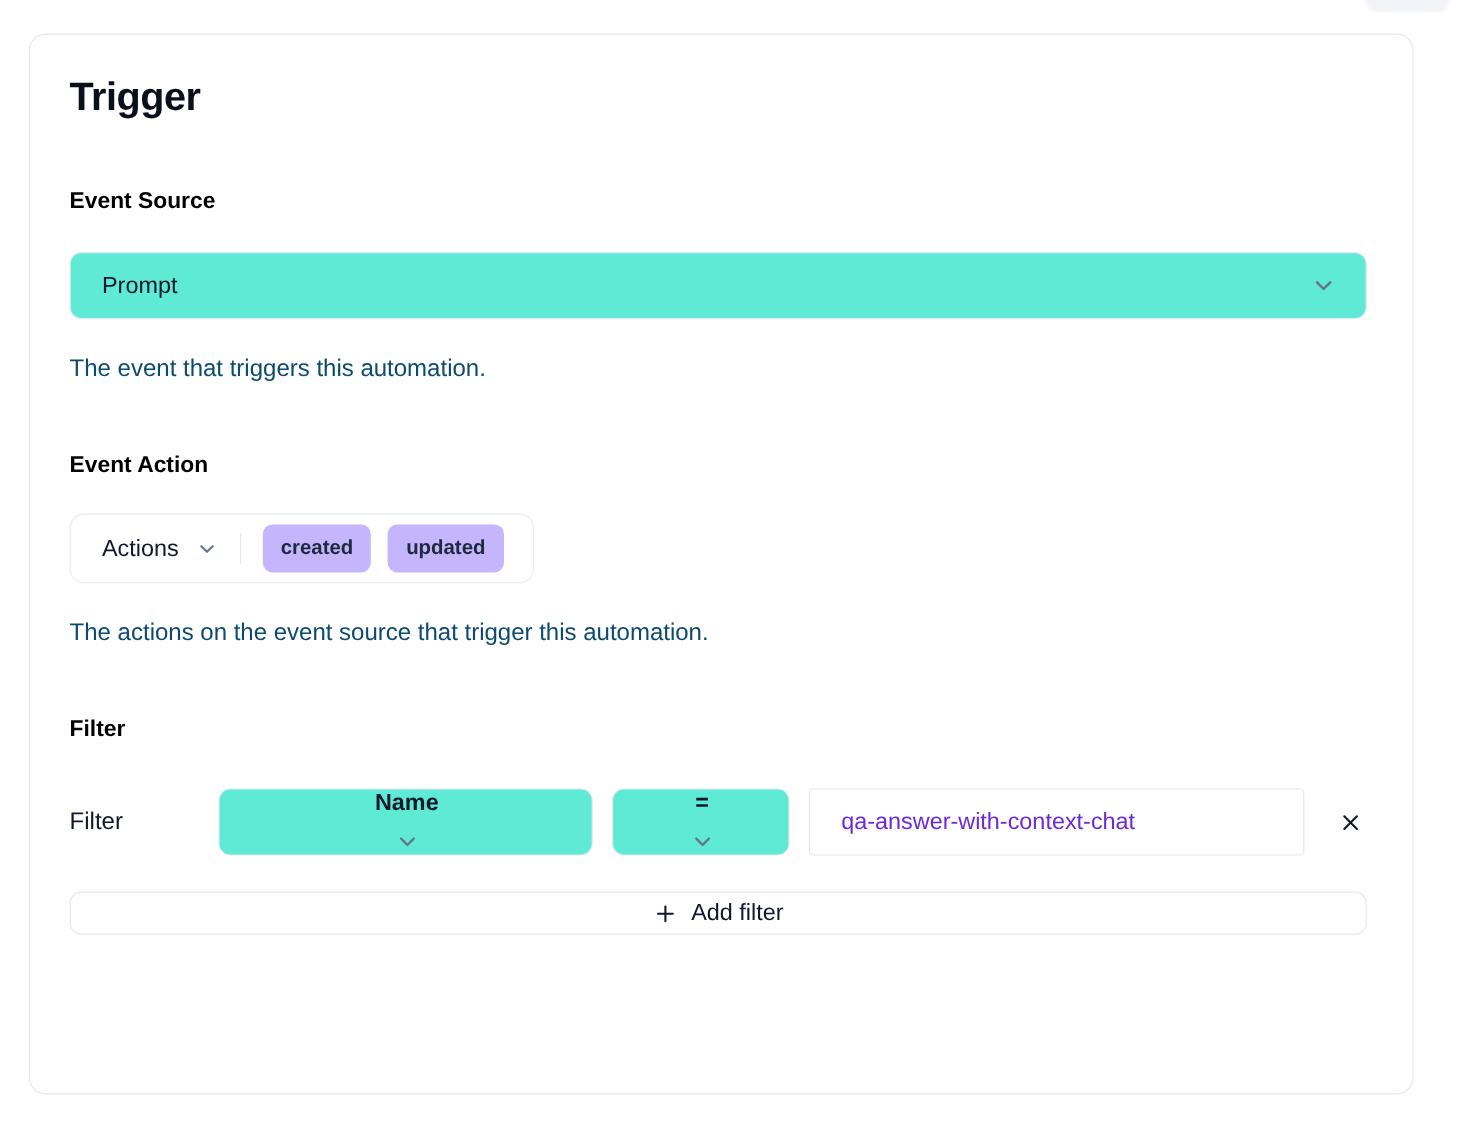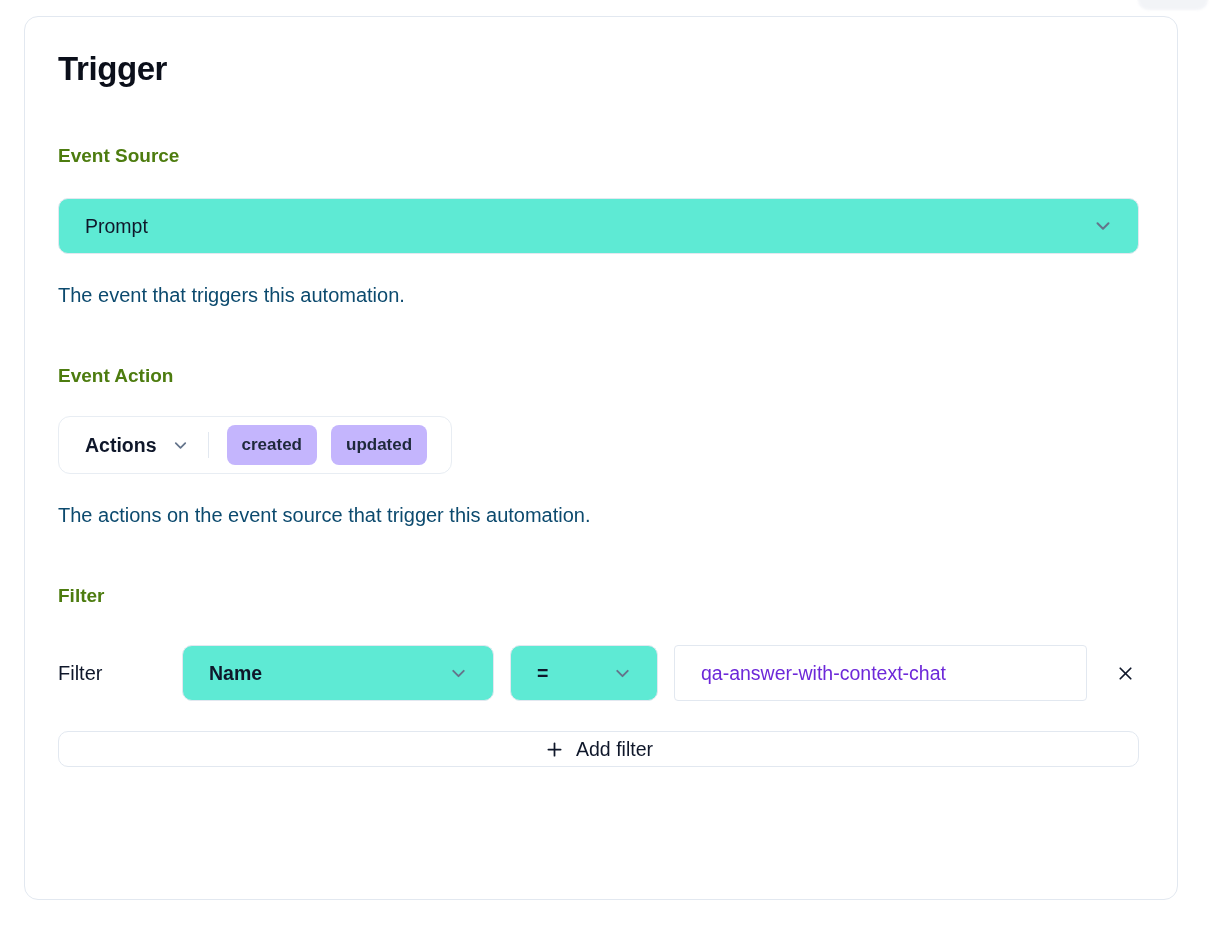--- a/index.html
+++ b/index.html
@@ -15,21 +15,21 @@
     position: absolute;
     top: -6px; left: 1138px;
     width: 70px; height: 16px;
     background: #e9ecf2;
     border-radius: 0 0 10px 10px;
     opacity: .55;
     filter: blur(1px);
   }
   .card {
     position: absolute;
-    left: 24px; top: 16px;
+    left: 24px; top: 28px;
     width: 1154px; height: 884px;
     background: #ffffff;
     border: 1px solid #e2e8f0;
     border-radius: 14px;
     padding: 32px 38px 0 33px;
   }
   .title {
     font-size: 33px;
     line-height: 40px;
     font-weight: 700;
@@ -41,21 +41,21 @@
     font-size: 20px;
     line-height: 28px;
     color: #64748b;
   }
   .field-label {
     display: block;
     margin-top: 54px;
     font-size: 19px;
     line-height: 26px;
     font-weight: 600;
-    color: #4d7c0f;
+    color: #000000;
   }
   .select-box {
     margin-top: 29px;
     height: 56px;
     width: 100%;
     border: 1px solid #e2e8f0;
     border-radius: 10px;
     background: #5eead4;
     display: flex;
     align-items: center;
@@ -90,21 +90,21 @@
   .action-trigger {
     display: inline-flex;
     align-items: center;
     gap: 14px;
     cursor: pointer;
     background: none; border: none;
     font-family: inherit;
   }
   .action-trigger .lbl {
     font-size: 19.5px;
-    font-weight: 700;
+    font-weight: 400;
     color: #0f172a;
   }
   .v-divider {
     width: 1px; height: 26px;
     background: #e2e8f0;
     margin: 0 4px;
   }
   .chip {
     background: #c4b5fd;
     border-radius: 8px;
@@ -121,21 +121,21 @@
     align-items: center;
     gap: 16px;
     height: 56px;
   }
   .where-label {
     flex: none;
     width: 108px;
     font-size: 20px;
     color: #0f172a;
   }
-  .filter-row .select-box { margin-top: 0; }
+  .filter-row .select-box { margin-top: 0; flex-direction: column; }
   .field-select { flex: none; width: 312px; }
   .field-select .value { font-weight: 600; }
   .op-select { flex: none; width: 148px; }
   .op-select .value { font-weight: 600; }
   .value-input {
     flex: 1;
     height: 56px;
     border: 1px solid #e2e8f0;
     border-radius: 4px;
     padding: 0 32px 0 26px;

